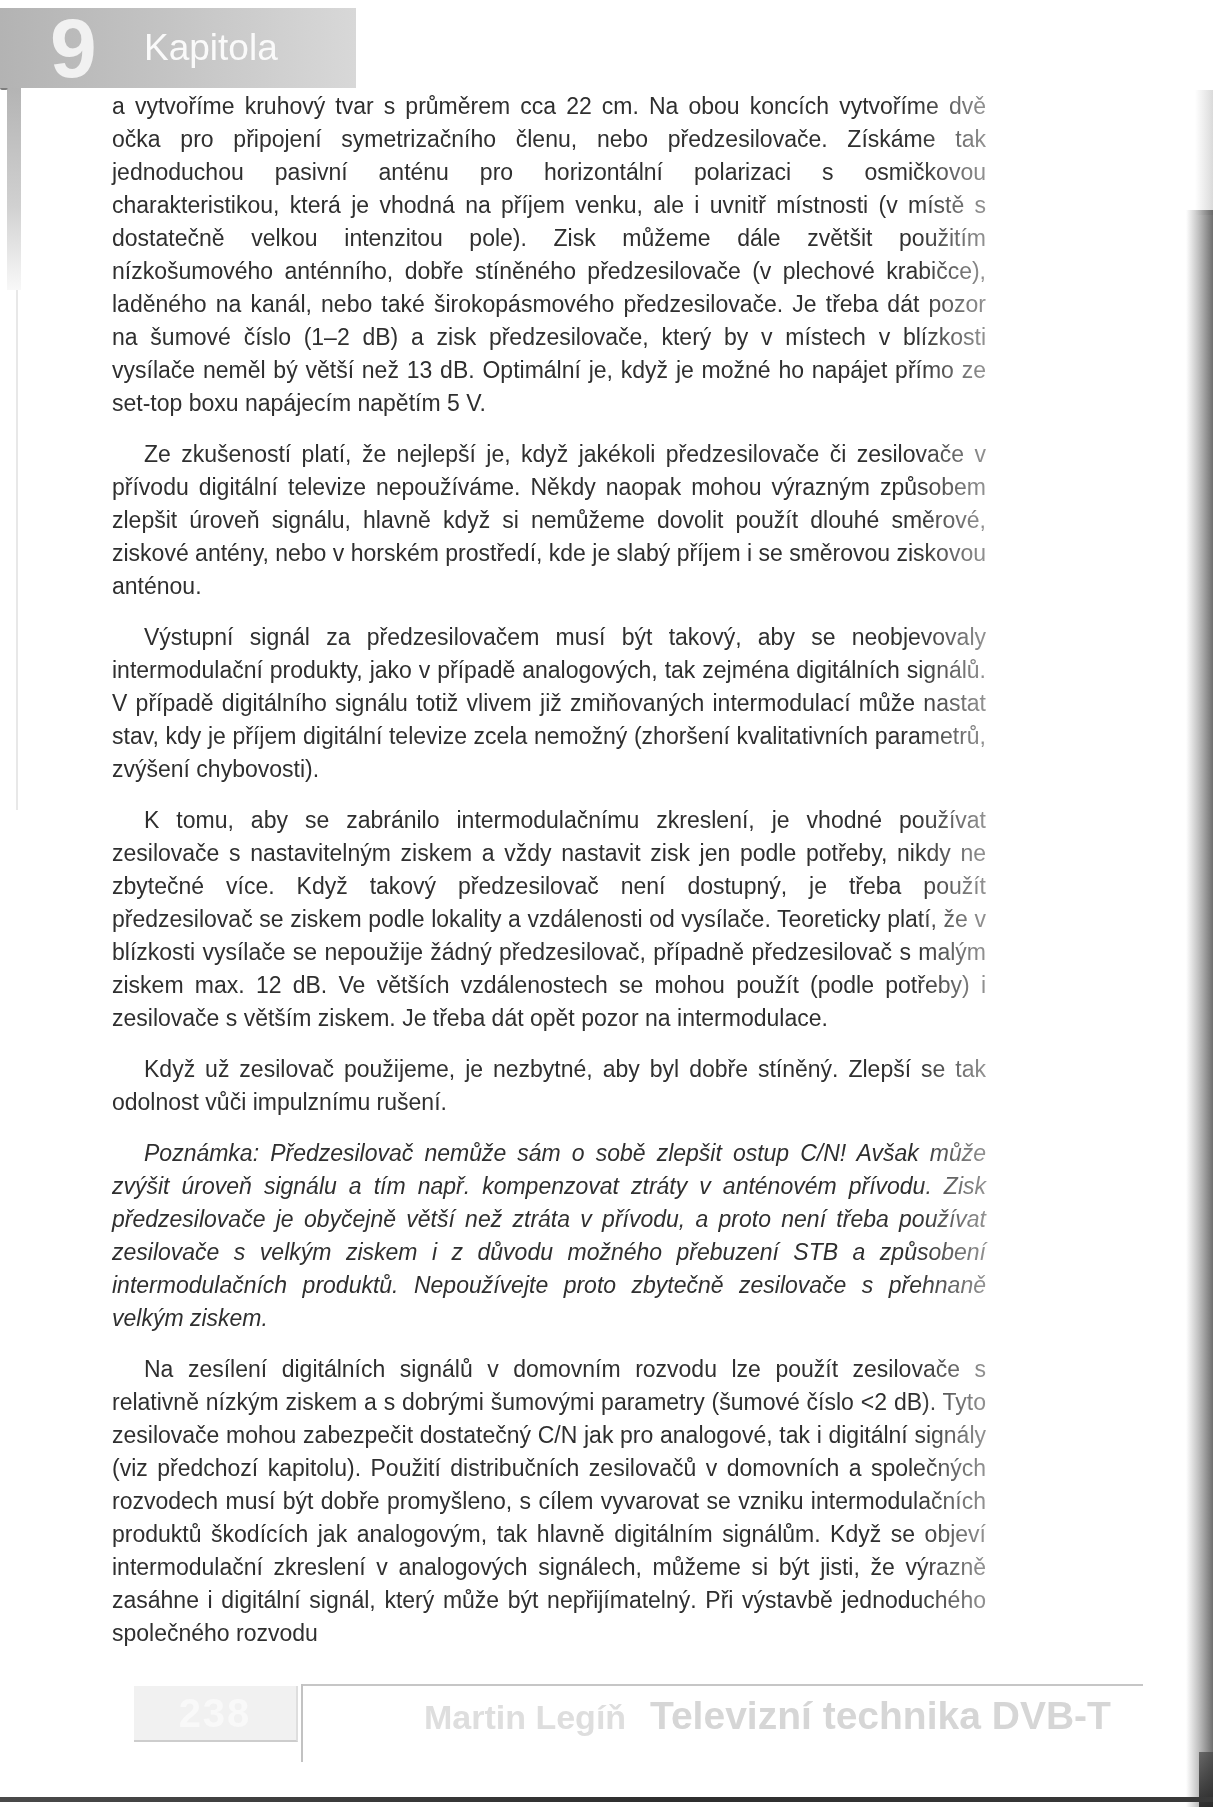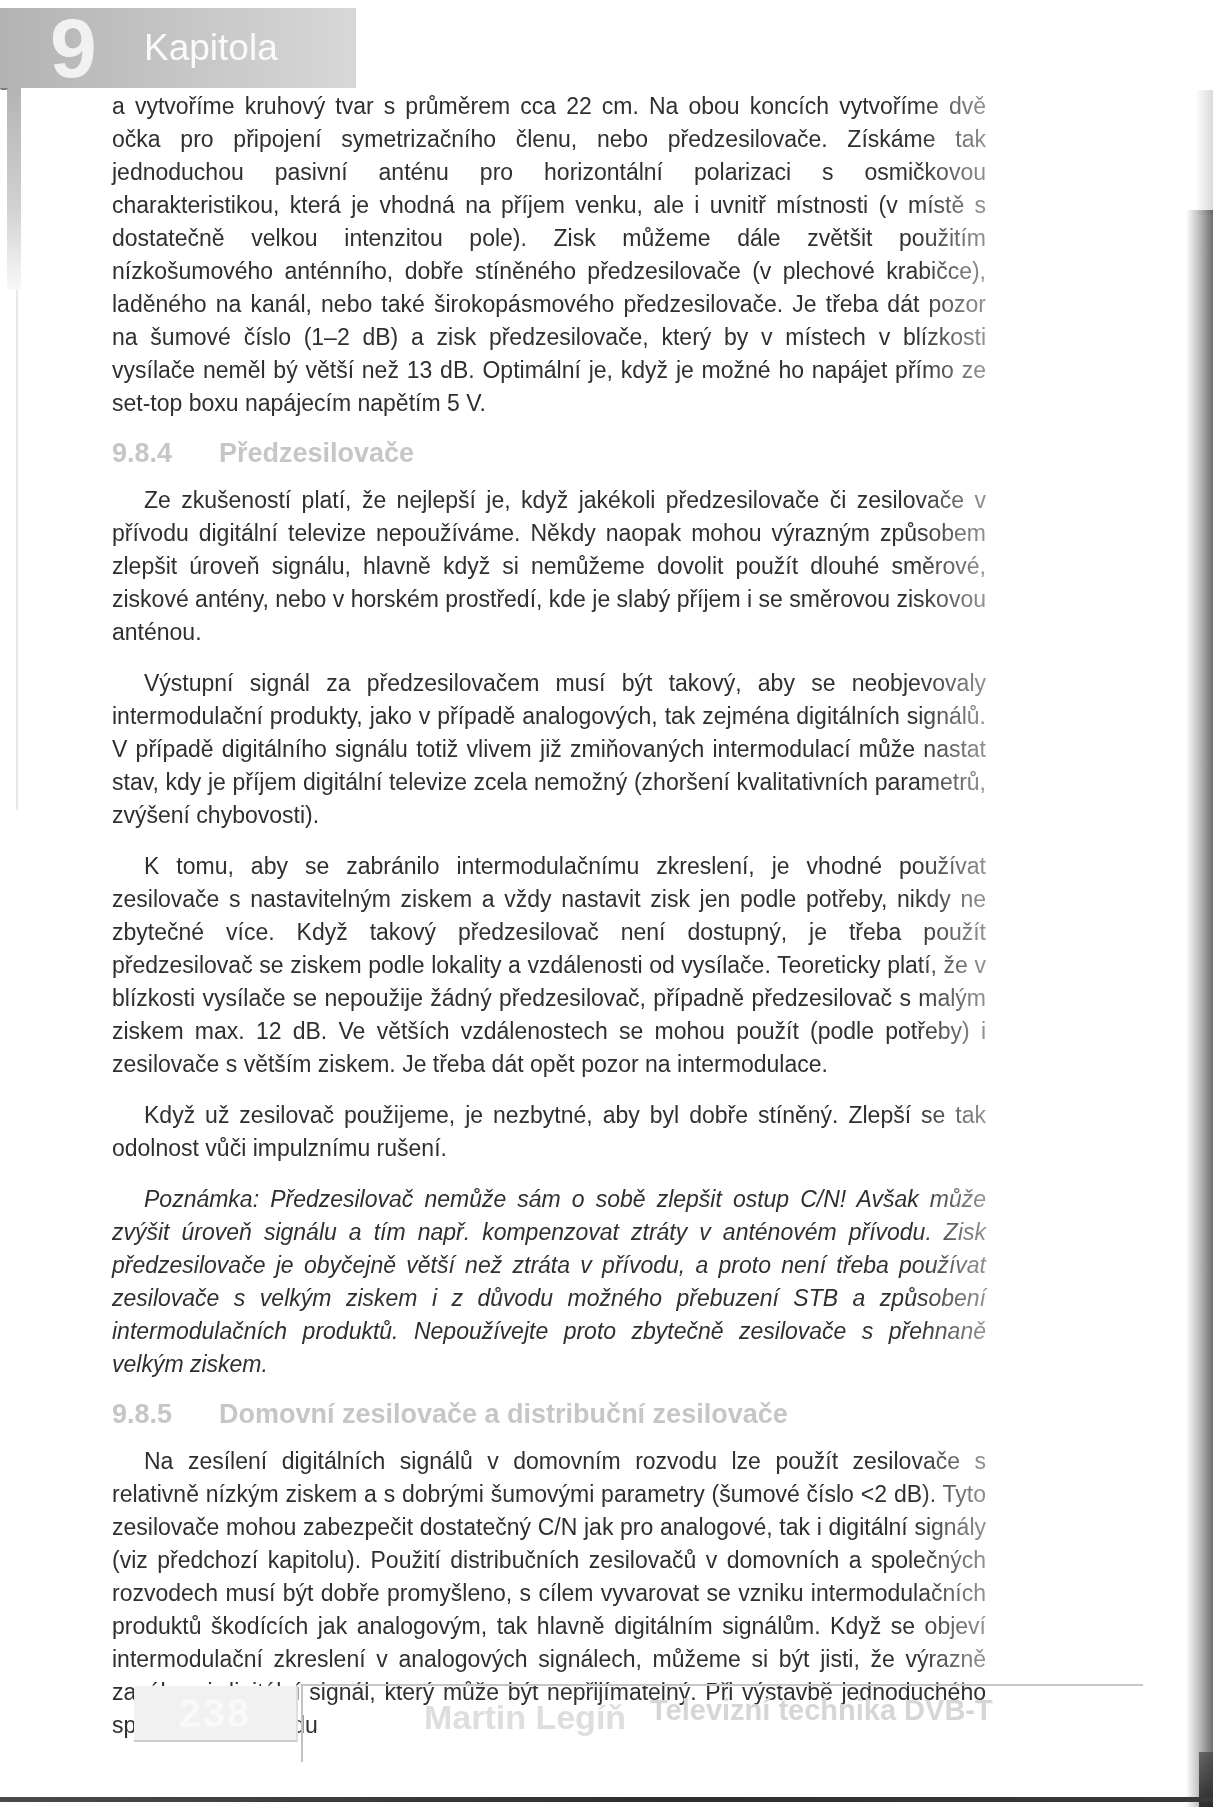--- a/index.html
+++ b/index.html
@@ -95,56 +95,48 @@
   .footer-hline {
     position:absolute; left:303px; top:1684px; width:840px; height:2px;
     background:#c6c6c6;
   }
   .footer-author {
     position:absolute; left:424px; top:1698px;
     font-size:34px; font-weight:bold; color:#dedede;
   }
   .footer-book-title {
     position:absolute; left:650px; top:1694px;
-    font-size:29px; font-weight:bold; color:#d6d6d6;
+    font-size:39px; font-weight:bold; color:#d6d6d6;
   }
 </style>
 </head>
 <body>
 
 <div class="page">
 
   <div class="edge-mark-topleft"></div>
   <div class="edge-strip-left"></div>
   <div class="edge-faint-left"></div>
 
   <div class="chapter-bar">
     <span class="chapter-number">9</span>
     <span class="chapter-label">Kapitola</span>
   </div>
 
   <div class="text-column">
 
     <p>a vytvoříme kruhový tvar s průměrem cca 22 cm. Na obou koncích vytvoříme dvě očka pro připojení symetrizačního členu, nebo předzesilovače. Získáme tak jednoduchou pasivní anténu pro horizontální polarizaci s osmičkovou charakteristikou, která je vhodná na příjem venku, ale i uvnitř místnosti (v místě s dostatečně velkou intenzitou pole). Zisk můžeme dále zvětšit použitím nízkošumového anténního, dobře stíněného předzesilovače (v plechové krabičce), laděného na kanál, nebo také širokopásmového předzesilovače. Je třeba dát pozor na šumové číslo (1–2 dB) a zisk předzesilovače, který by v místech v blízkosti vysílače neměl bý větší než 13 dB. Optimální je, když je možné ho napájet přímo ze set-top boxu napájecím napětím 5 V.</p>
 
-    <div class="section-heading">
-      <span class="sec-num">9.8.4</span>
-      <span class="sec-title">Předzesilovače</span>
-    </div>
 
     <p class="indent">Ze zkušeností platí, že nejlepší je, když jakékoli předzesilovače či zesilovače v přívodu digitální televize nepoužíváme. Někdy naopak mohou výrazným způsobem zlepšit úroveň signálu, hlavně když si nemůžeme dovolit použít dlouhé směrové, ziskové antény, nebo v horském prostředí, kde je slabý příjem i se směrovou ziskovou anténou.</p>
     <p class="indent">Výstupní signál za předzesilovačem musí být takový, aby se neobjevovaly intermodulační produkty, jako v případě analogových, tak zejména digitálních signálů. V případě digitálního signálu totiž vlivem již zmiňovaných intermodulací může nastat stav, kdy je příjem digitální televize zcela nemožný (zhoršení kvalitativních parametrů, zvýšení chybovosti).</p>
     <p class="indent">K tomu, aby se zabránilo intermodulačnímu zkreslení, je vhodné používat zesilovače s nastavitelným ziskem a vždy nastavit zisk jen podle potřeby, nikdy ne zbytečné více. Když takový předzesilovač není dostupný, je třeba použít předzesilovač se ziskem podle lokality a vzdálenosti od vysílače. Teoreticky platí, že v blízkosti vysílače se nepoužije žádný předzesilovač, případně předzesilovač s malým ziskem max. 12 dB. Ve větších vzdálenostech se mohou použít (podle potřeby) i zesilovače s větším ziskem. Je třeba dát opět pozor na intermodulace.</p>
     <p class="indent">Když už zesilovač použijeme, je nezbytné, aby byl dobře stíněný. Zlepší se tak odolnost vůči impulznímu rušení.</p>
     <p class="note">Poznámka: Předzesilovač nemůže sám o sobě zlepšit ostup C/N! Avšak může zvýšit úroveň signálu a tím např. kompenzovat ztráty v anténovém přívodu. Zisk předzesilovače je obyčejně větší než ztráta v přívodu, a proto není třeba používat zesilovače s velkým ziskem i z důvodu možného přebuzení STB a způsobení intermodulačních produktů. Nepoužívejte proto zbytečně zesilovače s přehnaně velkým ziskem.</p>
 
-    <div class="section-heading">
-      <span class="sec-num">9.8.5</span>
-      <span class="sec-title">Domovní zesilovače a distribuční zesilovače</span>
-    </div>
 
     <p class="indent">Na zesílení digitálních signálů v domovním rozvodu lze použít zesilovače s relativně nízkým ziskem a s dobrými šumovými parametry (šumové číslo &lt;2 dB). Tyto zesilovače mohou zabezpečit dostatečný C/N jak pro analogové, tak i digitální signály (viz předchozí kapitolu). Použití distribučních zesilovačů v domovních a společných rozvodech musí být dobře promyšleno, s cílem vyvarovat se vzniku intermodulačních produktů škodících jak analogovým, tak hlavně digitálním signálům. Když se objeví intermodulační zkreslení v analogových signálech, můžeme si být jisti, že výrazně zasáhne i digitální signál, který může být nepřijímatelný. Při výstavbě jednoduchého společného rozvodu</p>
   </div>
 
   <div class="fade-right"></div>
   <div class="spine-shadow-top"></div>
   <div class="spine-shadow"></div>
 
   <div class="page-number-box">
     <span class="page-number">238</span>

